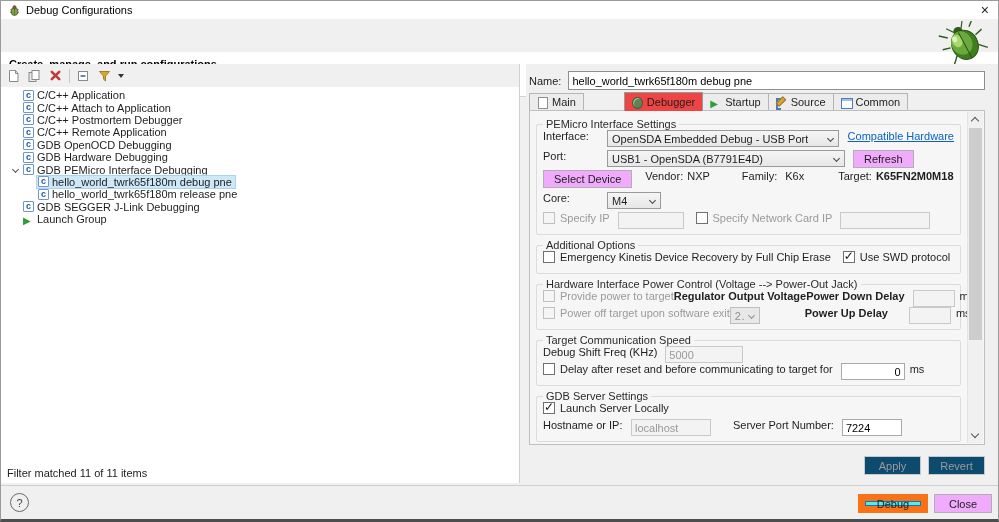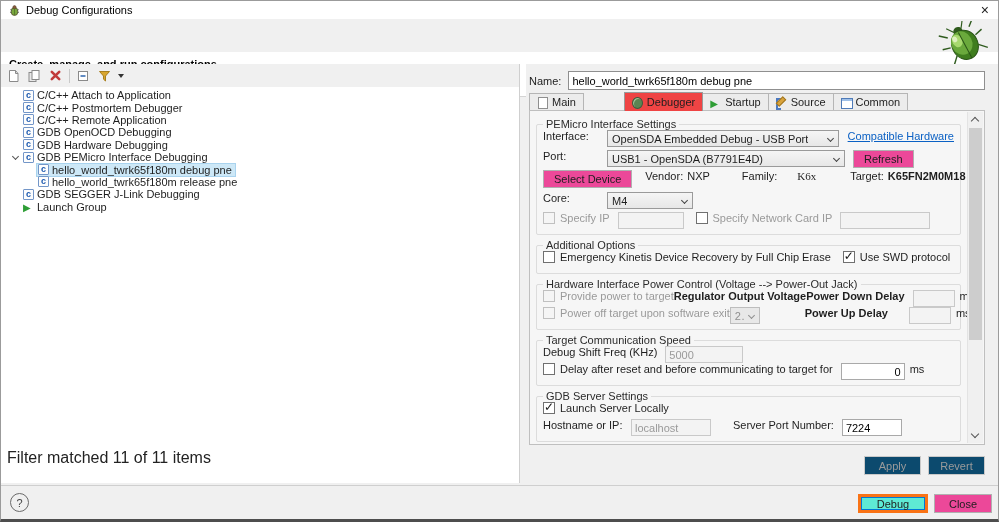--- a/index.html
+++ b/index.html
@@ -35,21 +35,21 @@
   .node{display:inline-flex;align-items:center;gap:3px;padding:0 3px 0 1px;}
   .tree-row.selected .node{background:#cde8f7;outline:1px solid #a9d3ee;}
   .tricon{width:11px;height:11px;flex:none;position:relative;}
   .tricon .sv{display:none;}
   .tricon.icon-c .svg-c{display:flex;}
   .svg-c{width:9px;height:9px;border:1px solid #7396c8;background:#fdfdfd;color:#1e5bb0;
     font-size:9px;font-weight:bold;align-items:center;justify-content:center;border-radius:1px;line-height:8px;}
   .svg-c::before{content:'c';margin-top:-1px;}
   .tricon.icon-launch .svg-launch{display:block;}
   .svg-launch::before{content:'▶';color:#2f9e36;font-size:10px;line-height:11px;}
-  .left-status{position:absolute;left:6px;bottom:16px;font-size:16px;color:#222;}
+  .left-status{position:absolute;left:6px;bottom:4px;font-size:11px;color:#222;}
   
   .right-panel{flex:1;position:relative;margin-left:6px;background:#f0f0f0;}
   .name-row{position:absolute;top:7px;left:3px;right:13px;display:flex;align-items:center;gap:7px;}
   .name-input{flex:1;height:15px;border:1px solid #8f8f8f;font-family:"Liberation Sans",sans-serif;
     font-size:11px;padding:1px 3px;background:#fff;}
   .tabbar{position:absolute;top:27px;left:3px;right:13px;height:19px;border-bottom:1px solid #b0b0b0;
     display:flex;align-items:flex-end;}
   .tab{height:16px;display:inline-flex;align-items:center;gap:4px;padding:0 7px;border:1px solid #b5b5b5;
     border-bottom:none;background:#ececec;margin-right:-1px;cursor:default;}
   .tab.active{height:18px;background:#ef4444;margin-bottom:-1px;border-color:#9a9a9a;z-index:2;margin-left:41px;}
@@ -75,52 +75,52 @@
   .lab64{width:64px;flex:none;}
   .combo{display:inline-flex;align-items:center;justify-content:space-between;background:linear-gradient(#f5f5f5,#e7e7e7);
     border:1px solid #9a9a9a;height:17px;padding:0 3px 0 4px;box-sizing:border-box;cursor:default;}
   .combo .ctext{overflow:hidden;text-overflow:ellipsis;}
   .chev{width:8px;height:8px;position:relative;flex:none;margin-left:4px;}
   .chev::before{content:'';position:absolute;left:1px;top:1px;width:4px;height:4px;
     border-right:1px solid #444;border-bottom:1px solid #444;transform:rotate(45deg);}
   .combo.disabled{color:#8f8f8f;background:#e8e8e8;border-color:#bdbdbd;}
   .combo.disabled .chev::before{border-color:#8f8f8f;}
   .w238{width:238px;}
-  .w74{width:86px;}
+  .w74{width:54px;}
   .w30{width:30px;}
   .tin{height:15px;border:1px solid #a9a9a9;background:#fff;font-family:"Liberation Sans",sans-serif;
     font-size:11px;padding:0 3px;box-sizing:content-box;}
   .tin.dis{background:#f3f3f3;color:#9a9a9a;border-color:#c9c9c9;}
   .cb{width:12px;height:12px;border:1px solid #707070;background:#fff;display:inline-block;position:relative;
     box-sizing:border-box;flex:none;}
   .cb.checked::after{content:'✓';position:absolute;left:0px;top:-3px;font-size:12px;color:#1b1b1b;}
   .cb.disabled{border-color:#c0c0c0;background:#f5f5f5;}
   .cblab{margin-left:5px;}
   .dimtext{color:#9a9a9a;}
   .link{color:#0b61c4;text-decoration:underline;cursor:pointer;}
-  .btn{display:inline-flex;align-items:center;justify-content:center;height:19px;background:#ec4899;
+  .btn{display:inline-flex;align-items:center;justify-content:center;height:19px;background:#f0abfc;
     border:1px solid #b0b0b0;font-family:"Liberation Sans",sans-serif;font-size:11px;padding:0 10px;cursor:default;box-sizing:border-box;}
   .btn.small{height:18px;}
   .btn.disabled{color:#9b9b9b;background:#0c4a6e;border-color:#c9c9c9;}
   .bold{font-weight:bold;}
   
   .vscroll{position:absolute;top:1px;bottom:1px;right:1px;width:15px;background:#f0f0f0;border-left:1px solid #e3e3e3;}
   .sb-btn{height:15px;position:relative;}
   .sb-up::before{content:'';position:absolute;left:4px;top:6px;width:5px;height:5px;border-left:1px solid #555;border-top:1px solid #555;transform:rotate(45deg);}
   .sb-down::before{content:'';position:absolute;left:4px;top:3px;width:5px;height:5px;border-right:1px solid #555;border-bottom:1px solid #555;transform:rotate(45deg);}
   .sb-down{position:absolute;bottom:0;left:0;right:0;}
   .sb-thumb{position:absolute;top:16px;height:212px;left:1px;width:13px;background:#cdcdcd;}
   .apply-row{position:absolute;bottom:8px;right:13px;display:flex;gap:7px;}
   .apply-row .btn{min-width:57px;}
   
   .footer{position:absolute;left:0;right:0;bottom:0;height:33px;border-top:1px solid #cfcfcf;background:#f0f0f0;}
   .help-circle{position:absolute;left:9px;top:7px;width:17px;height:17px;border:1px solid #6a6a6a;border-radius:50%;
     display:flex;align-items:center;justify-content:center;color:#444;font-size:11px;}
   .footer-btns{position:absolute;right:6px;top:8px;display:flex;gap:6px;}
-  .btn-debug{min-width:70px;border:3px solid #f97316;box-shadow:0 0 0 1px #0078d7 inset;background:#5eead4;}
+  .btn-debug{min-width:70px;border:7px solid #f97316;box-shadow:0 0 0 1px #0078d7 inset;background:#5eead4;}
   .btn-close{min-width:58px;}
 </style>
 </head>
 <body>
 
 <div class="window">
 
   <div class="titlebar">
     <svg width="13" height="13" viewBox="0 0 13 13">
       <ellipse cx="6.5" cy="7.5" rx="3.4" ry="4" fill="#7aa83e" stroke="#55502e" stroke-width="0.8"></ellipse>
@@ -187,20 +187,30 @@
         </span>
         <span class="tbtn">
           <svg width="14" height="14" viewBox="0 0 14 14">
               <path d="M1.5 2.5h10l-4 4.5v5l-2-1.8v-3.2z" fill="#d9a62e" stroke="#a87f1f"></path>
             </svg>
         </span>
         <span class="caret"></span>
       </div>
       <div class="tree">
 
+      <div class="tree-row lvl1">
+            <span class="twisty"></span>
+            <span class="node">
+              <span class="gicon tricon icon-c">
+                <span class="sv svg-c"></span>
+
+              </span>
+              <span class="tree-label">C/C++ Application</span>
+            </span>
+          </div>
           <div class="tree-row lvl1">
             <span class="twisty"></span>
             <span class="node">
               <span class="gicon tricon icon-c">
                 <span class="sv svg-c"></span>
 
               </span>
               <span class="tree-label">C/C++ Attach to Application</span>
             </span>
           </div>
@@ -365,21 +375,21 @@
                 <span class="ctext">USB1 - OpenSDA (B7791E4D)</span>
                 <span class="chev"></span>
               </span>
               <span class="btn small" style="margin-left:8px;">Refresh</span>
             </div>
             <div class="frow" style="height:22px;">
               <span class="btn small">Select Device</span>
               <span style="margin-left:13px;">Vendor:</span>
               <span style="margin-left:4px;">NXP</span>
               <span style="margin-left:32px;">Family:</span>
-              <span style="margin-left:20px;font-family:Liberation Serif, serif;">K6x</span>
+              <span style="margin-left:8px;">K6x</span>
               <span style="margin-left:34px;">Target:</span>
               <span class="bold" style="margin-left:4px;">K65FN2M0M18</span>
             </div>
             <div class="frow">
               <span class="lab64">Core:</span>
               <span class="combo w74">
                 <span class="ctext">M4</span>
                 <span class="chev"></span>
               </span>
             </div>

